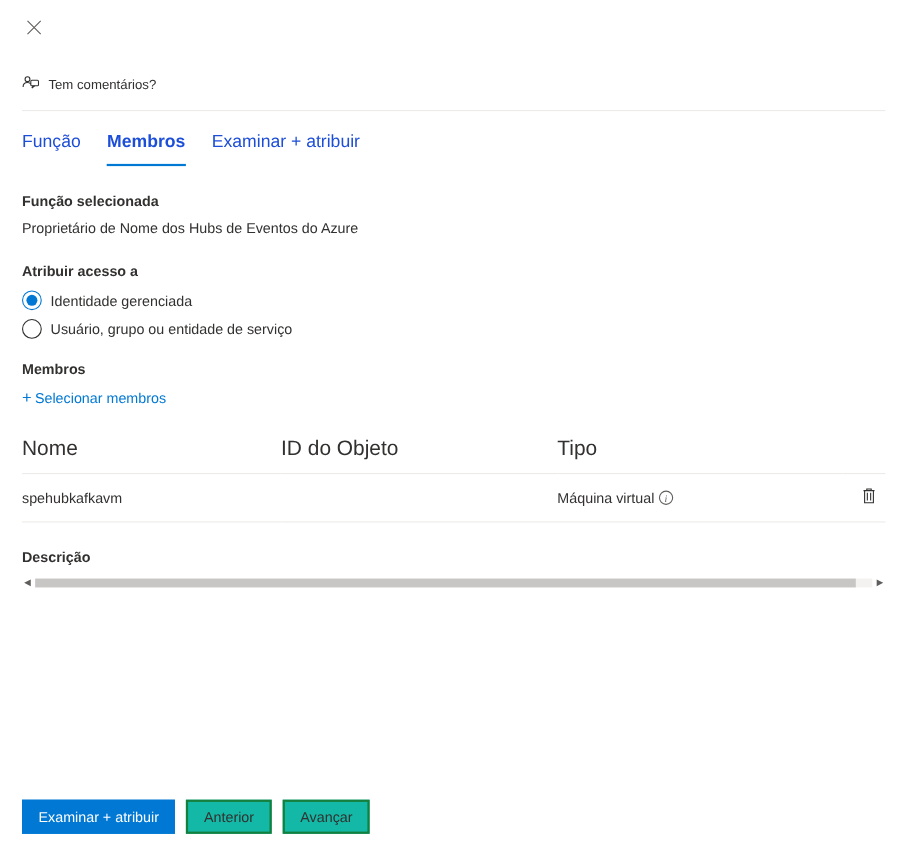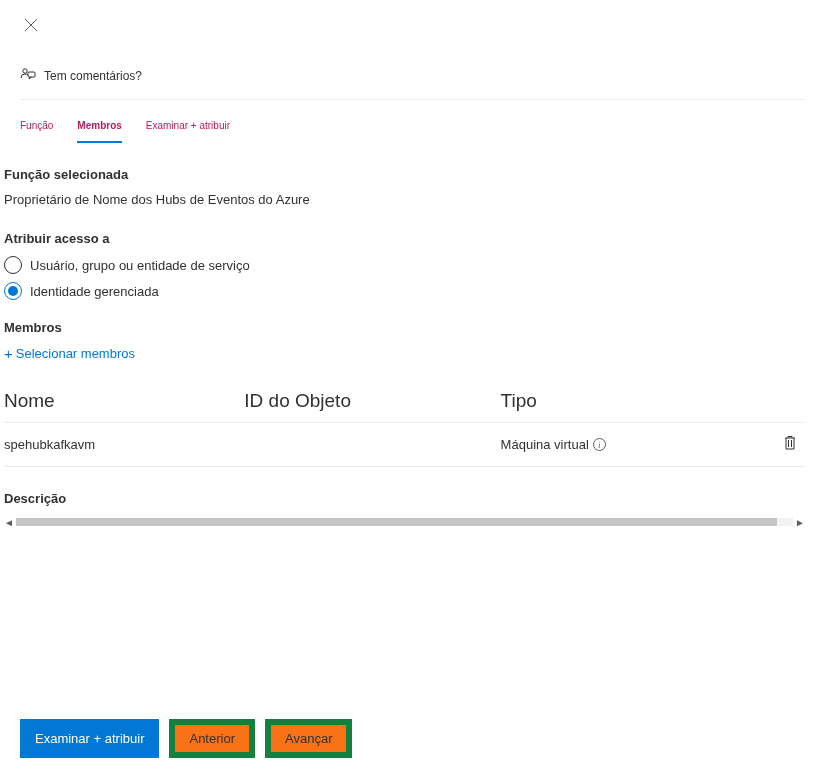--- a/index.html
+++ b/index.html
@@ -61,31 +61,31 @@
       color: #323130;
       font-size: 12px;
     }
     .tabs {
       display: flex;
       gap: 24px;
       padding: 16px 20px 0 20px;
     }
     .tab {
       padding: 4px 0 10px 0;
-      color: #be185d;
-      cursor: pointer;
-      font-size: 10px;
+      color: #1d4ed8;
+      cursor: pointer;
+      font-size: 16px;
       border-bottom: 2px solid transparent;
     }
     .tab.active {
       font-weight: 600;
       border-bottom: 2px solid #0078d4;
     }
     .content {
-      padding: 24px 20px 0 4px;
+      padding: 24px 20px 0 20px;
     }
     .section-label {
       font-weight: 600;
       font-size: 13px;
       margin-bottom: 10px;
       color: #323130;
     }
     .selected-role-value {
       font-size: 13px;
       color: #323130;
@@ -234,22 +234,22 @@
     .footer {
       position: absolute;
       bottom: 18px;
       left: 20px;
       display: flex;
       gap: 10px;
     }
     .btn {
       padding: 6px 14px;
       font-size: 13px;
-      border: 6px solid #15803d;
-      background: #f97316;
+      border: 2px solid #15803d;
+      background: #14b8a6;
       color: #323130;
       cursor: pointer;
       font-family: inherit;
     }
     .btn-primary {
       background: #0078d4;
       color: #fff;
       border: 1px solid #0078d4;
     }
   </style>
@@ -282,26 +282,26 @@
   <div class="tab">Examinar + atribuir</div>
 </div>
 
 <div class="content">
   <div class="section-label">Função selecionada</div>
   <div class="selected-role-value">Proprietário de Nome dos Hubs de Eventos do Azure</div>
 
   <div class="section-label">Atribuir acesso a</div>
   <div class="radio-group">
     <div class="radio-option">
+      <div class="radio-circle selected"></div>
+      <span class="radio-label">Identidade gerenciada</span>
+    </div>
+    <div class="radio-option">
       <div class="radio-circle"></div>
       <span class="radio-label">Usuário, grupo ou entidade de serviço</span>
-    </div>
-    <div class="radio-option">
-      <div class="radio-circle selected"></div>
-      <span class="radio-label">Identidade gerenciada</span>
     </div>
   </div>
 
   <div class="section-label">Membros</div>
   <div class="select-members">
     <span class="plus">+</span>
     <span>Selecionar membros</span>
   </div>
 
   <table class="members-table">

